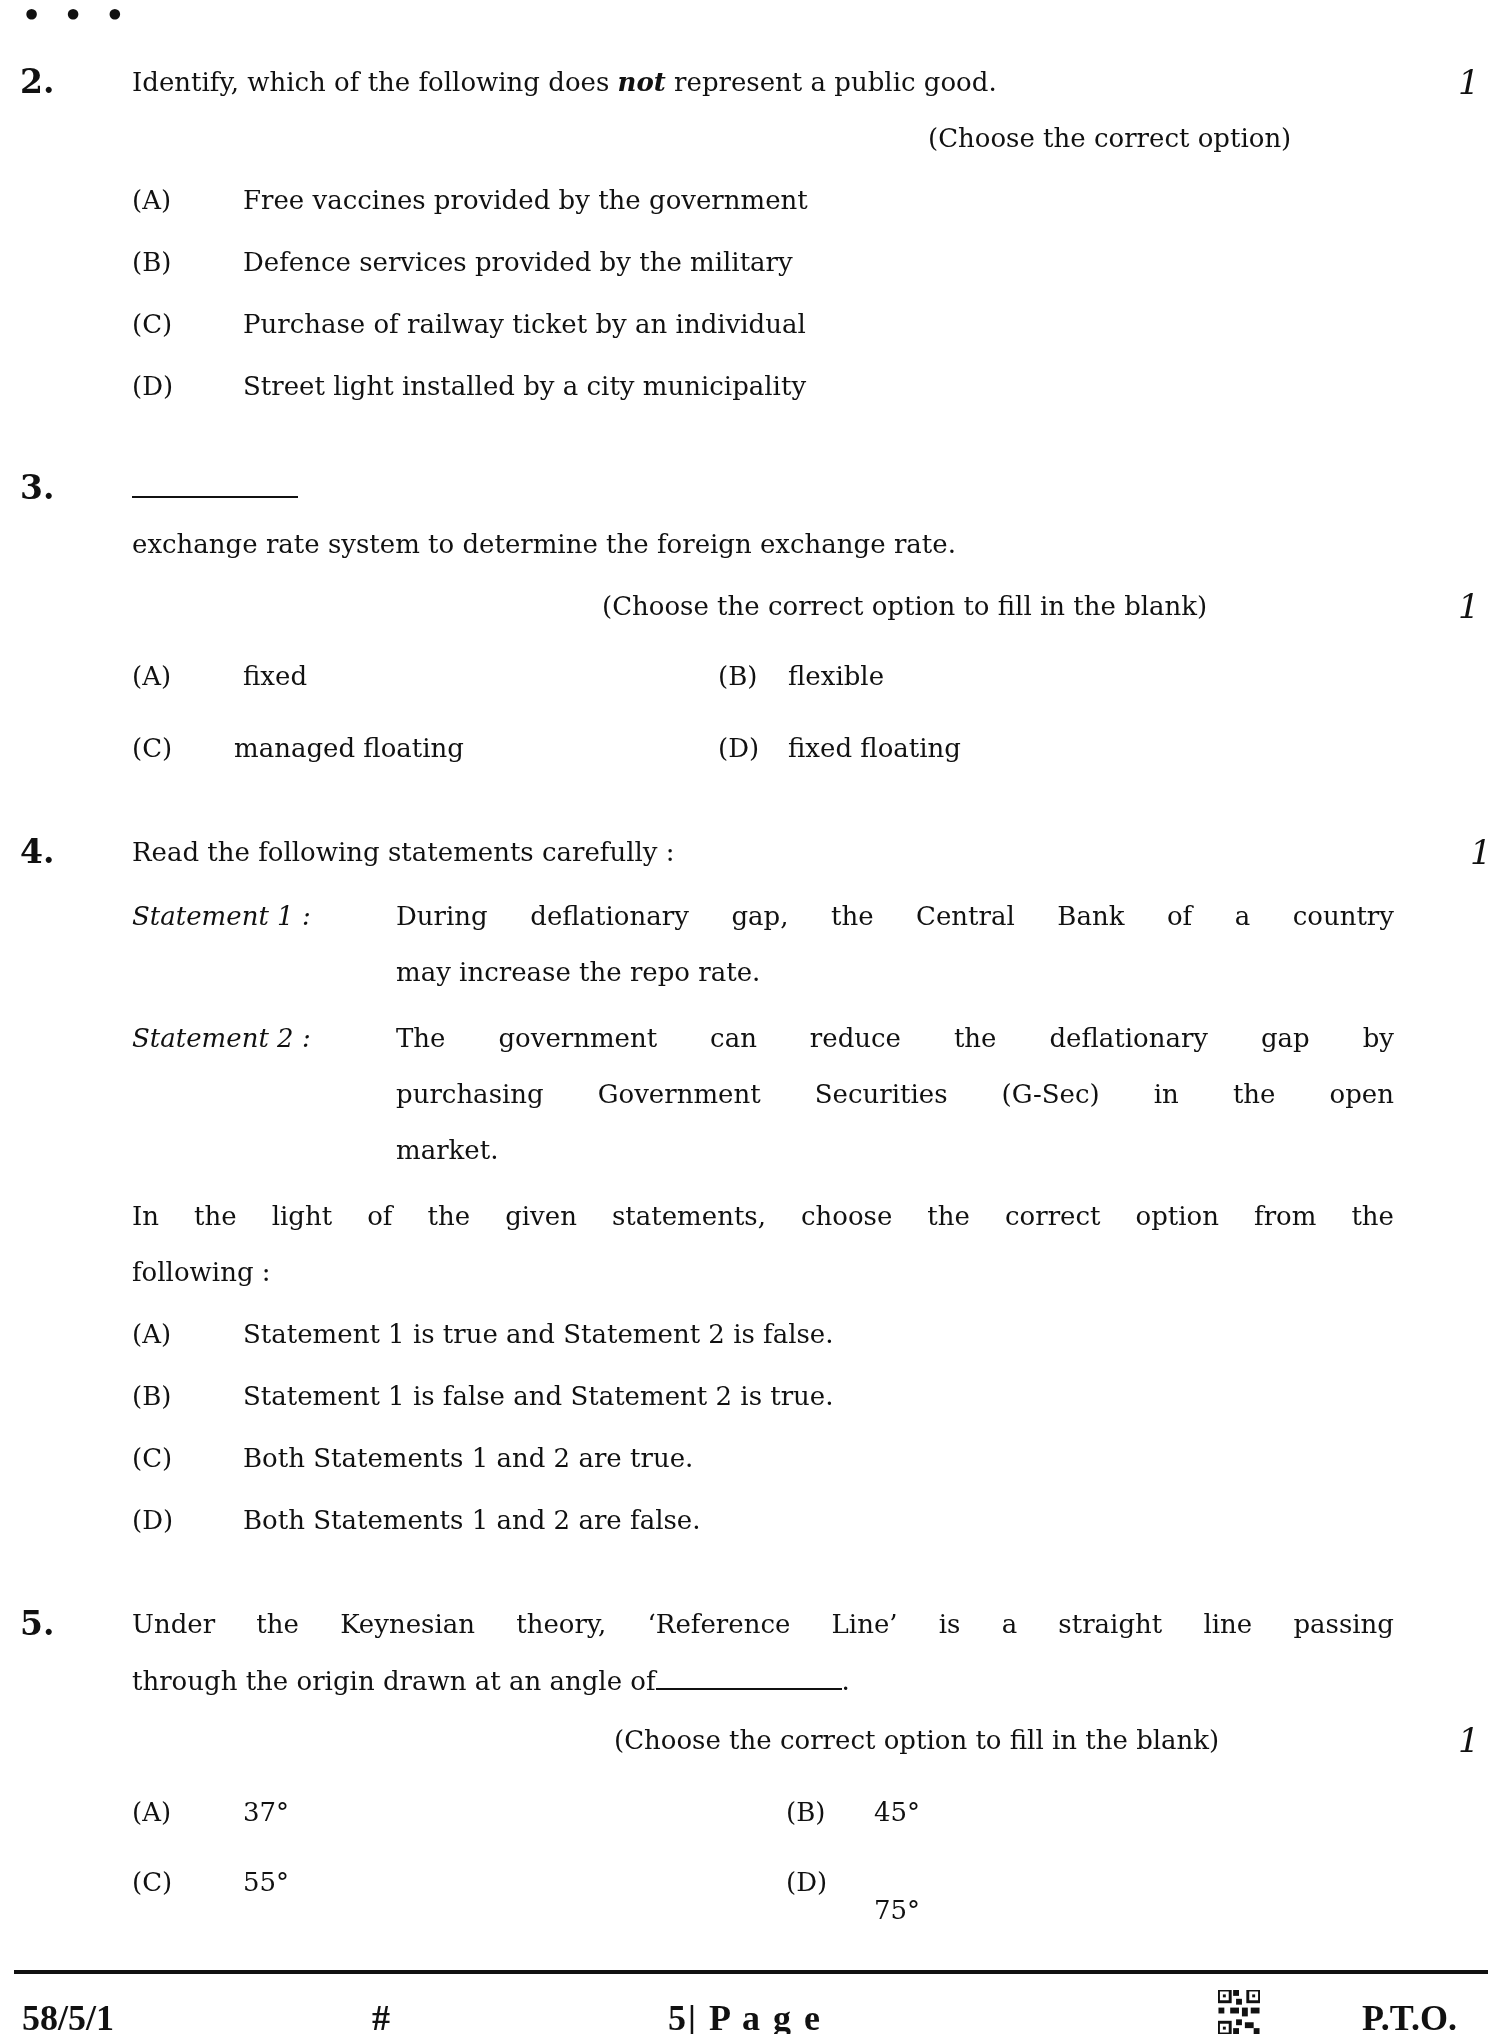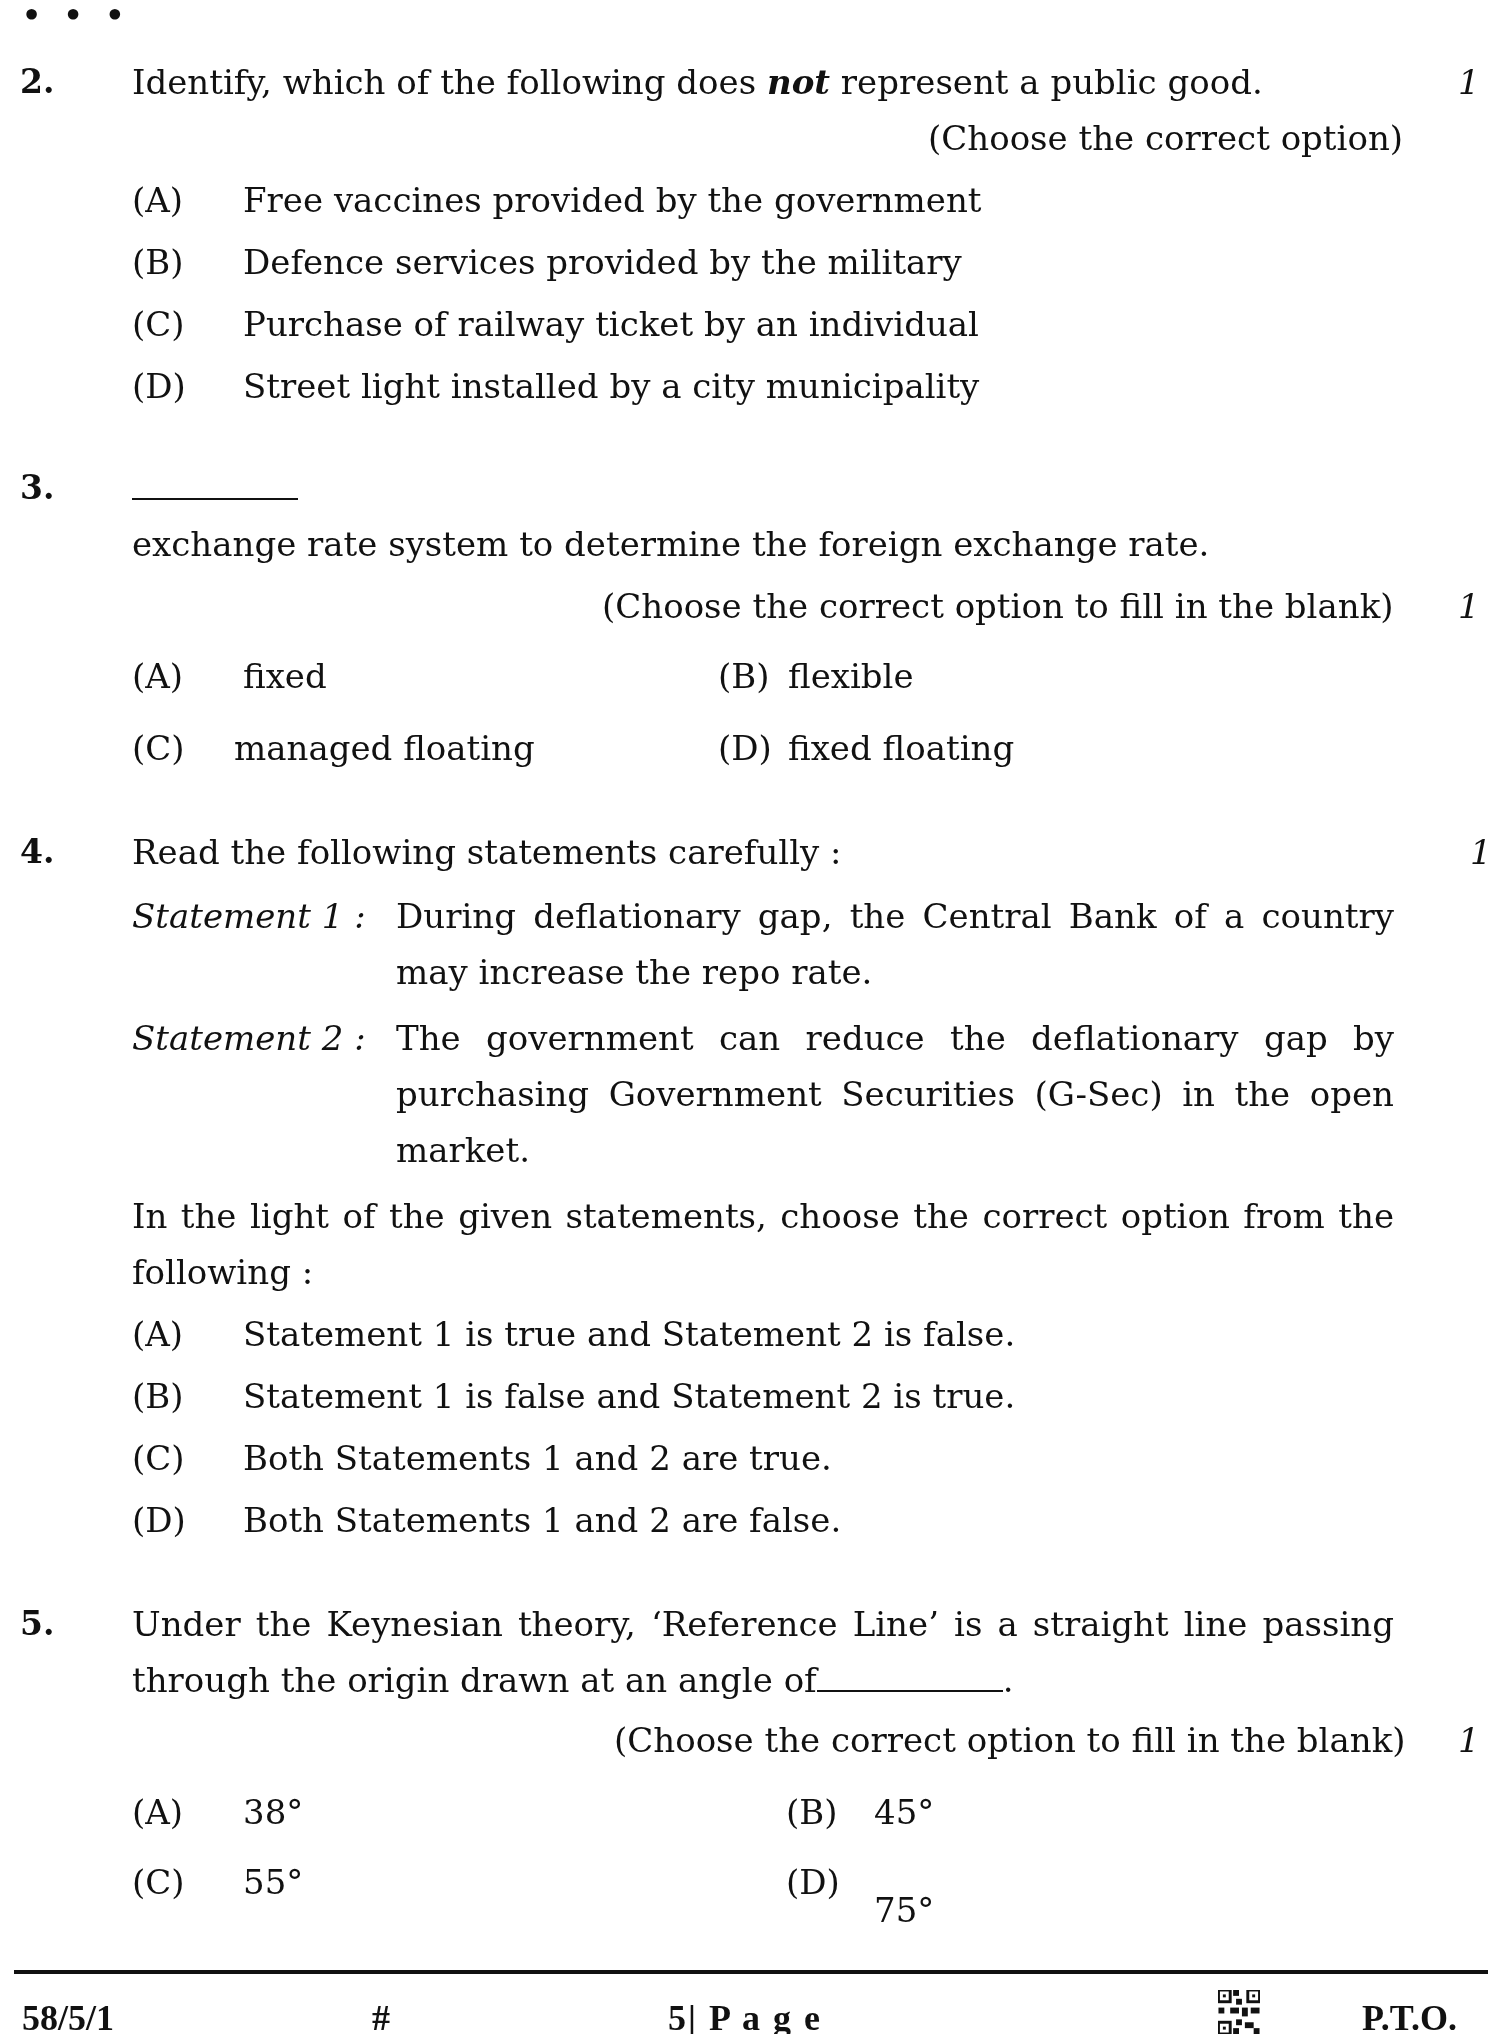--- a/index.html
+++ b/index.html
@@ -3,21 +3,21 @@
 <meta charset="utf-8">
 <style>
   html, body { margin: 0; padding: 0; background: #ffffff; }
   body {
     width: 1505px; height: 2034px; position: relative; overflow: hidden;
     font-family: "DejaVu Serif", "Liberation Serif", serif;
     color: #111111;
   }
   .dots { position: absolute; left: 22px; top: 6px; font-size: 30px; letter-spacing: 6px; font-weight: bold; line-height: 18px; }
   .abs { position: absolute; white-space: nowrap; }
-  .txt { font-size: 34px; line-height: 40px; }
+  .txt { font-size: 26px; line-height: 40px; }
   .qnum { font-weight: bold; font-size: 33px; }
   .marks { font-style: italic; font-size: 34px; }
   .just { white-space: normal; text-align: justify; text-align-last: justify; }
   .blank { display: inline-block; border-bottom: 2px solid #111; }
   .stmt-label { font-style: italic; }
   .footer-line { position: absolute; left: 14px; top: 1970px; width: 1474px; height: 4px; background: #111; }
   .footer { font-family: "Liberation Serif", "DejaVu Serif", serif; font-weight: bold; font-size: 36px; margin-top: 7px; }
   .qr { position: absolute; left: 1218px; top: 1990px; width: 42px; height: 44px; }
 </style>
 </head>
@@ -84,21 +84,21 @@
 </div>
 
 <div>
   <div class="abs txt qnum" style="left:20px;top:1604px;">5.</div>
   <div class="abs txt just" style="left:132px;top:1604px;width:1262px;">Under the Keynesian theory, ‘Reference Line’ is a straight line passing</div>
   <div class="abs txt" style="left:132px;top:1660px;"><span>through the origin drawn at an angle of</span><span class="blank" style="width:186px;height:28px;"></span><span>.</span></div>
   <div class="abs txt" style="left:614px;top:1720px;">(Choose the correct option to fill in the blank)</div>
   <div class="abs txt marks" style="left:1458px;top:1720px;">1</div>
 
   <div class="abs txt" style="left:132px;top:1792px;">(A)</div>
-  <div class="abs txt" style="left:243px;top:1792px;">38°</div>
+  <div class="abs txt" style="left:243px;top:1792px;">37°</div>
   <div class="abs txt" style="left:786px;top:1792px;">(B)</div>
   <div class="abs txt" style="left:874px;top:1792px;">45°</div>
   <div class="abs txt" style="left:132px;top:1862px;">(C)</div>
   <div class="abs txt" style="left:243px;top:1862px;">55°</div>
   <div class="abs txt" style="left:786px;top:1862px;">(D)</div>
   <div class="abs txt" style="left:874px;top:1862px;margin-top:28px;">75°</div>
 </div>
 
 <div class="footer-line"></div>
 <div class="abs footer" style="left:22px;top:1990px;">58/5/1</div>

